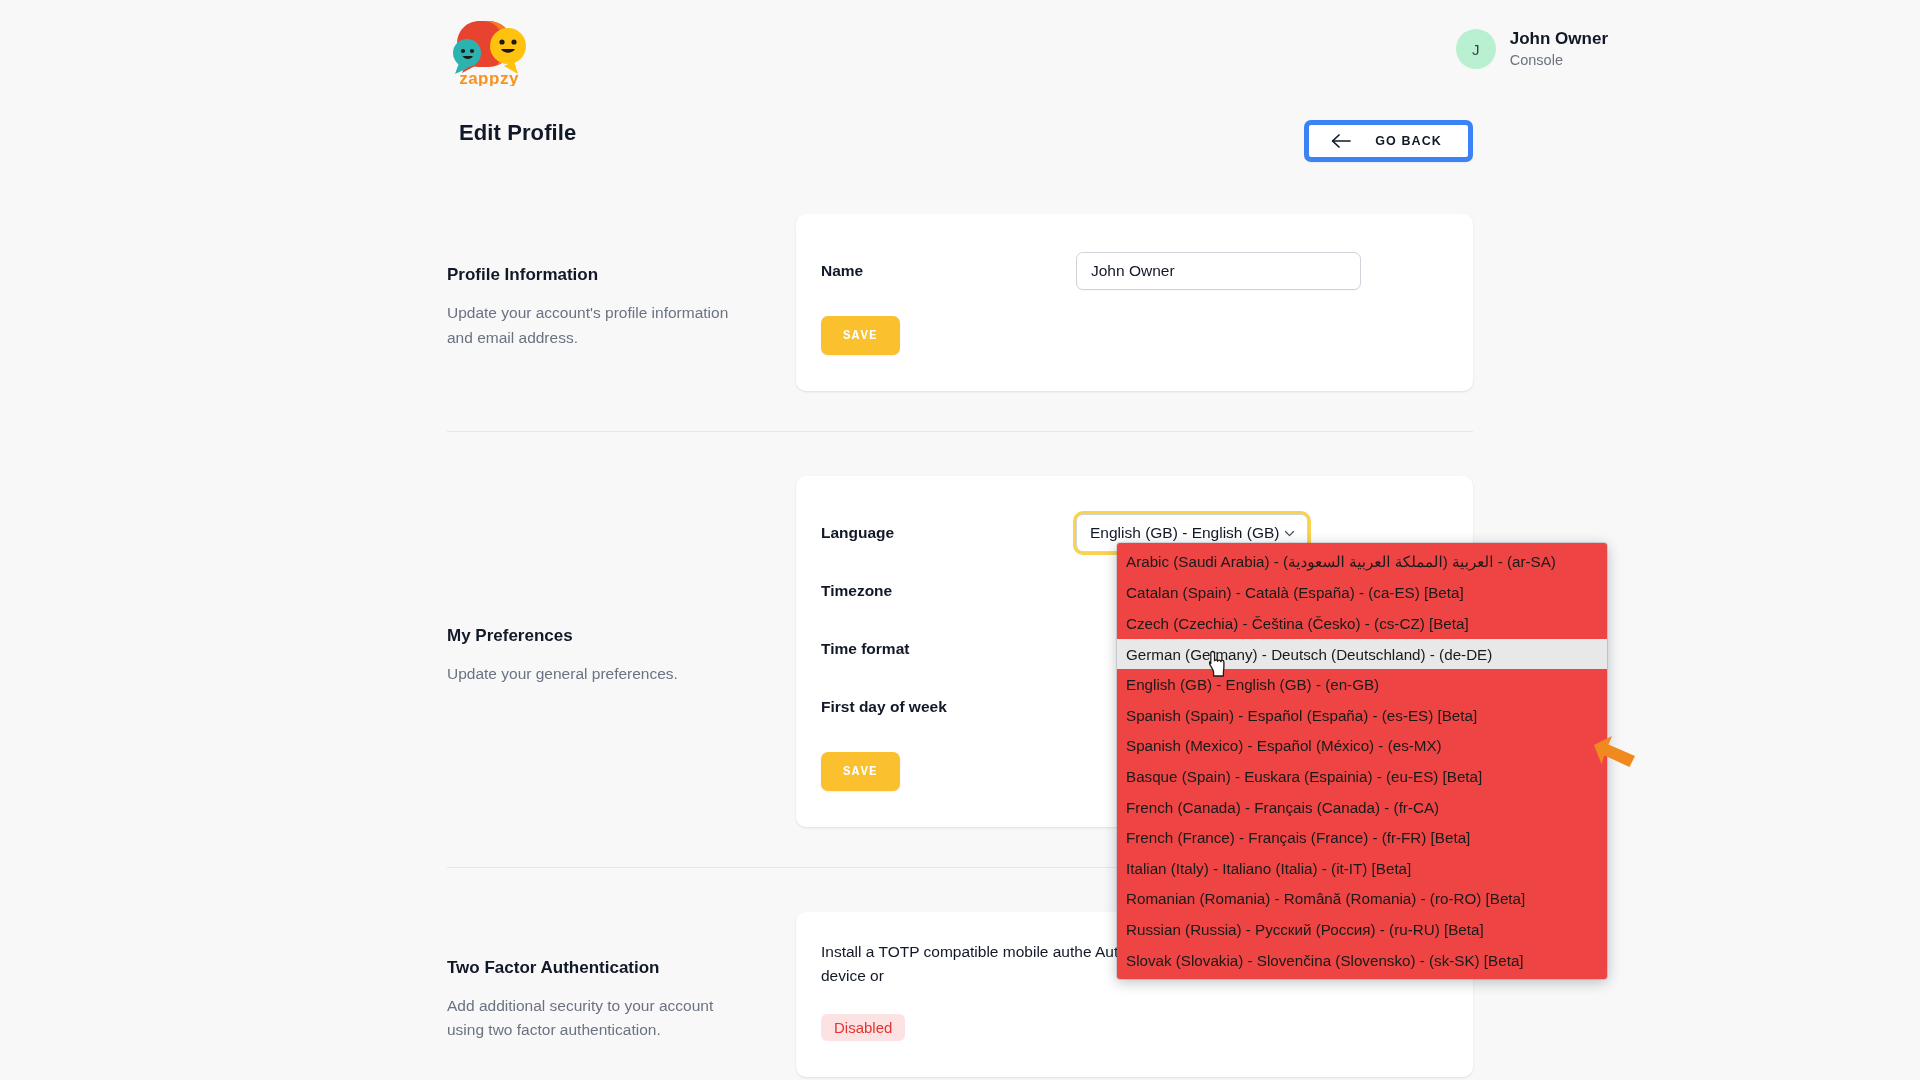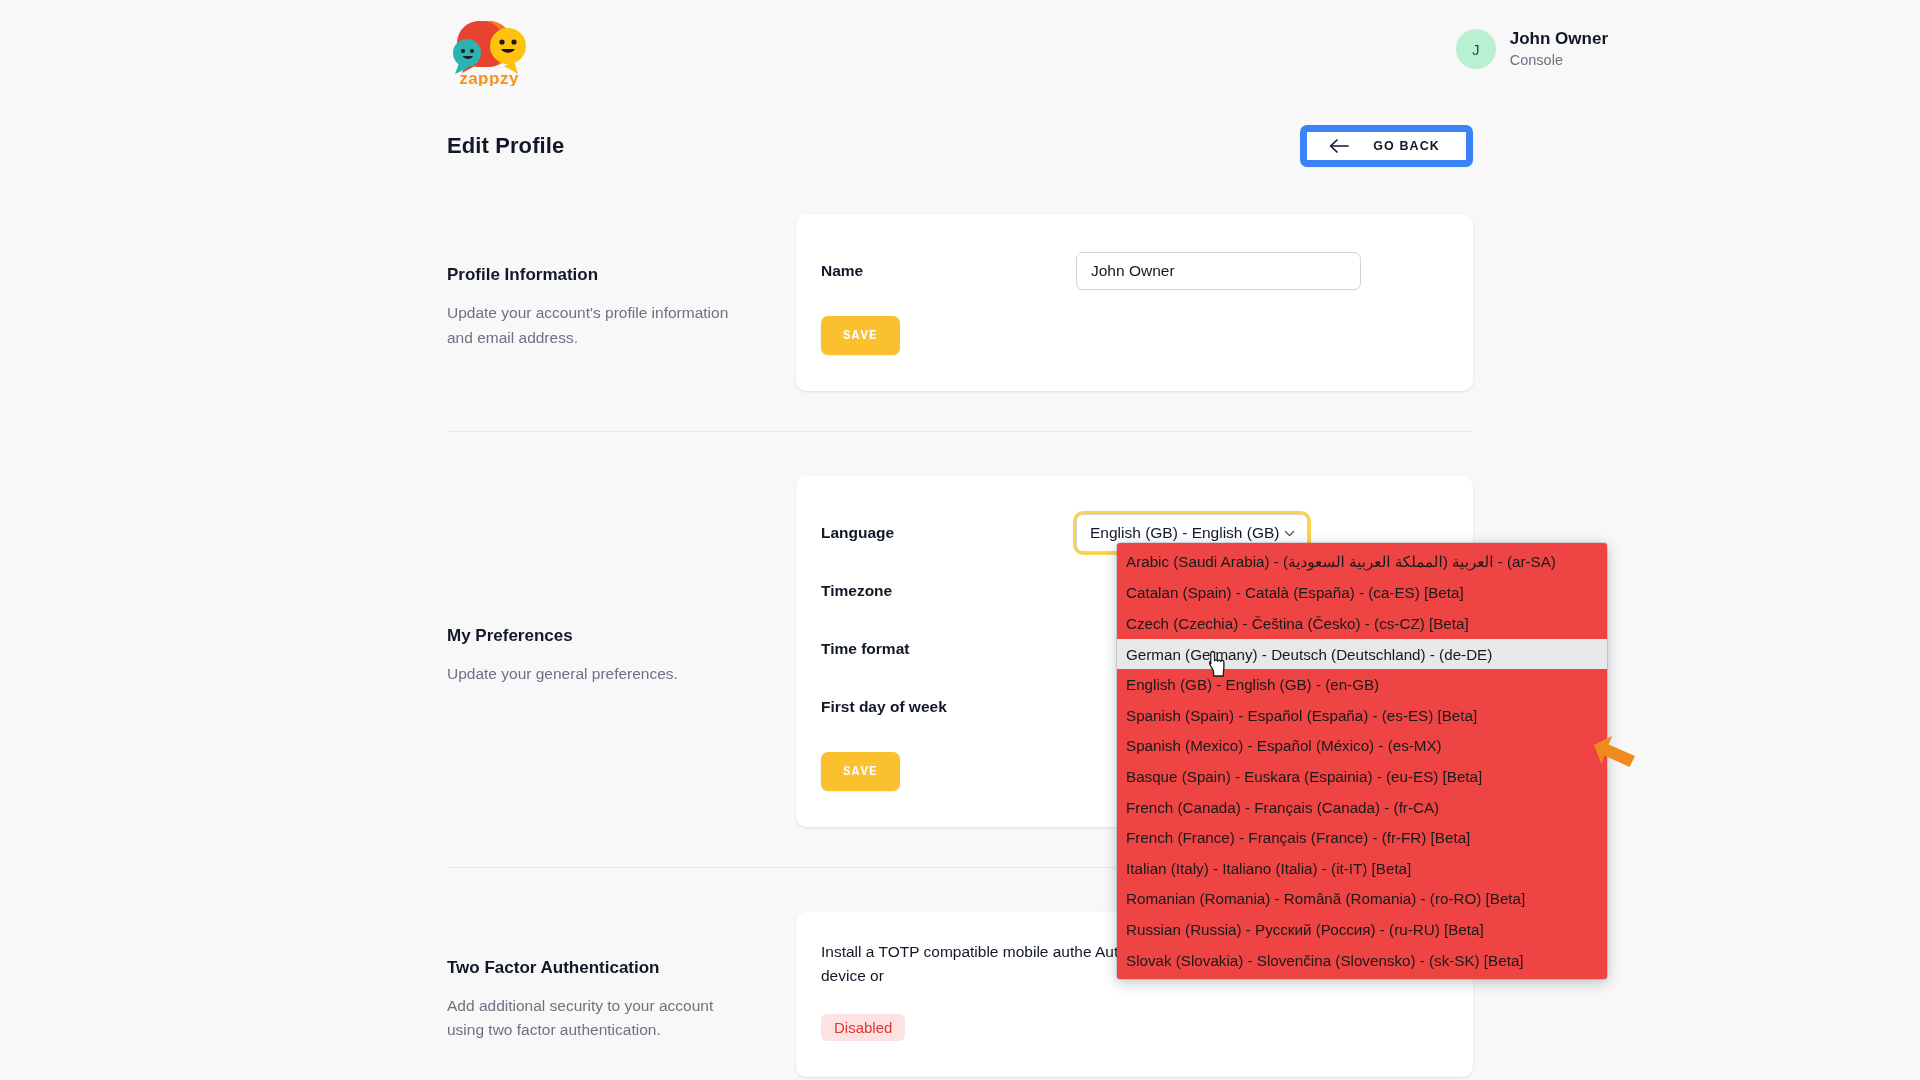--- a/index.html
+++ b/index.html
@@ -76,39 +76,39 @@
   
   .content {
     position: absolute;
     left: 447px;
     top: 120px;
     width: 1026px;
   }
 
   .page-head {
     display: flex;
-    align-items: center;
     justify-content: space-between;
     height: 52px;
     margin-bottom: 42px;
+    margin-left: 12px;
   }
   .page-title {
     font-size: 22px;
     font-weight: 600;
     color: #111827;
     letter-spacing: .1px;
   }
   .go-back {
     display: inline-flex;
     align-items: center;
     gap: 23px;
     height: 42px;
     padding: 0 26px 0 22px;
     background: #ffffff;
-    border: 7px solid #3b82f6;
+    border: 5px solid #3b82f6;
     border-radius: 7px;
     box-shadow: 0 1px 1px rgba(16,24,40,.04);
     cursor: pointer;
     font-family: inherit;
   }
   .go-back .label {
     font-size: 12.5px;
     font-weight: 700;
     letter-spacing: 1.1px;
     color: #111827;

